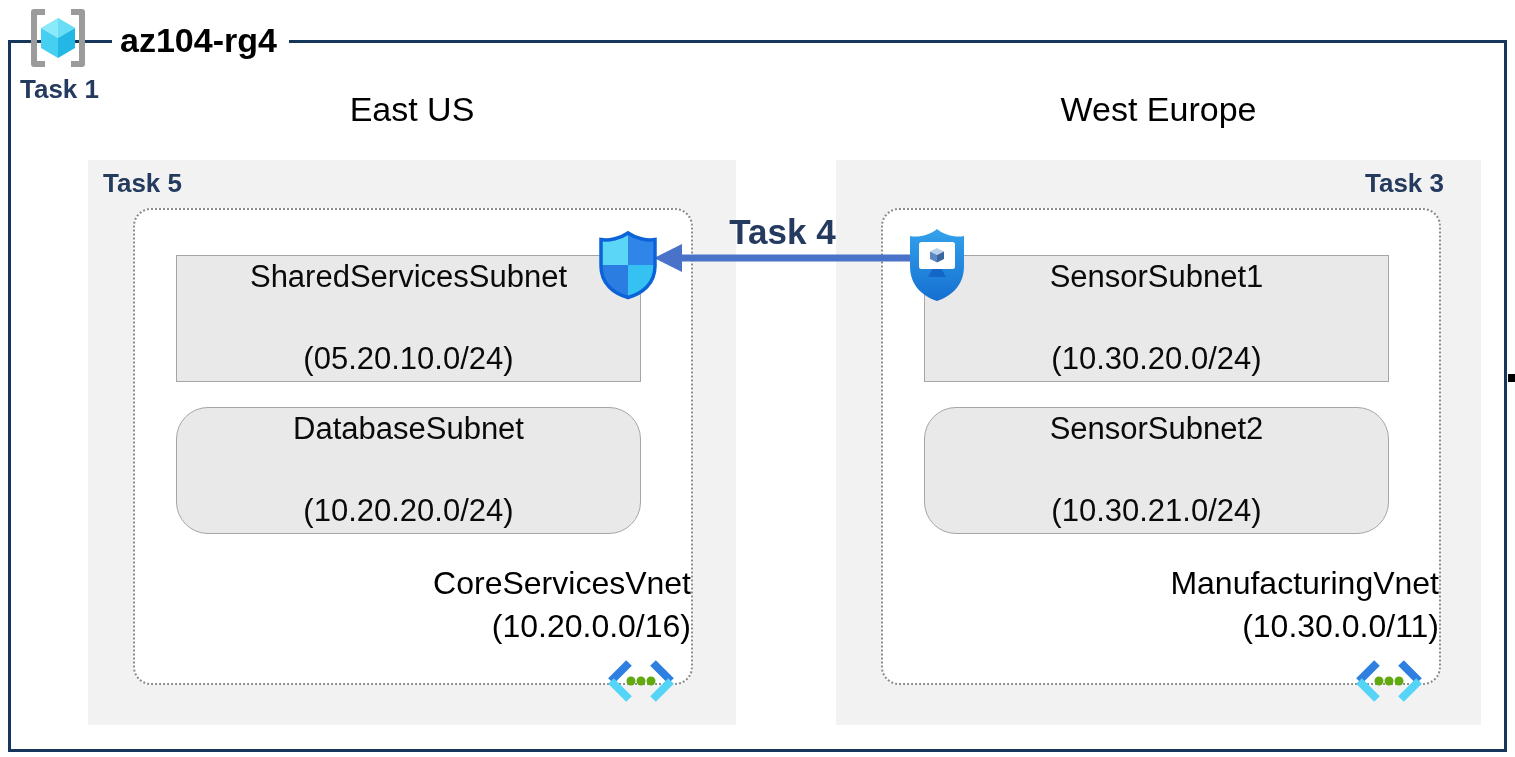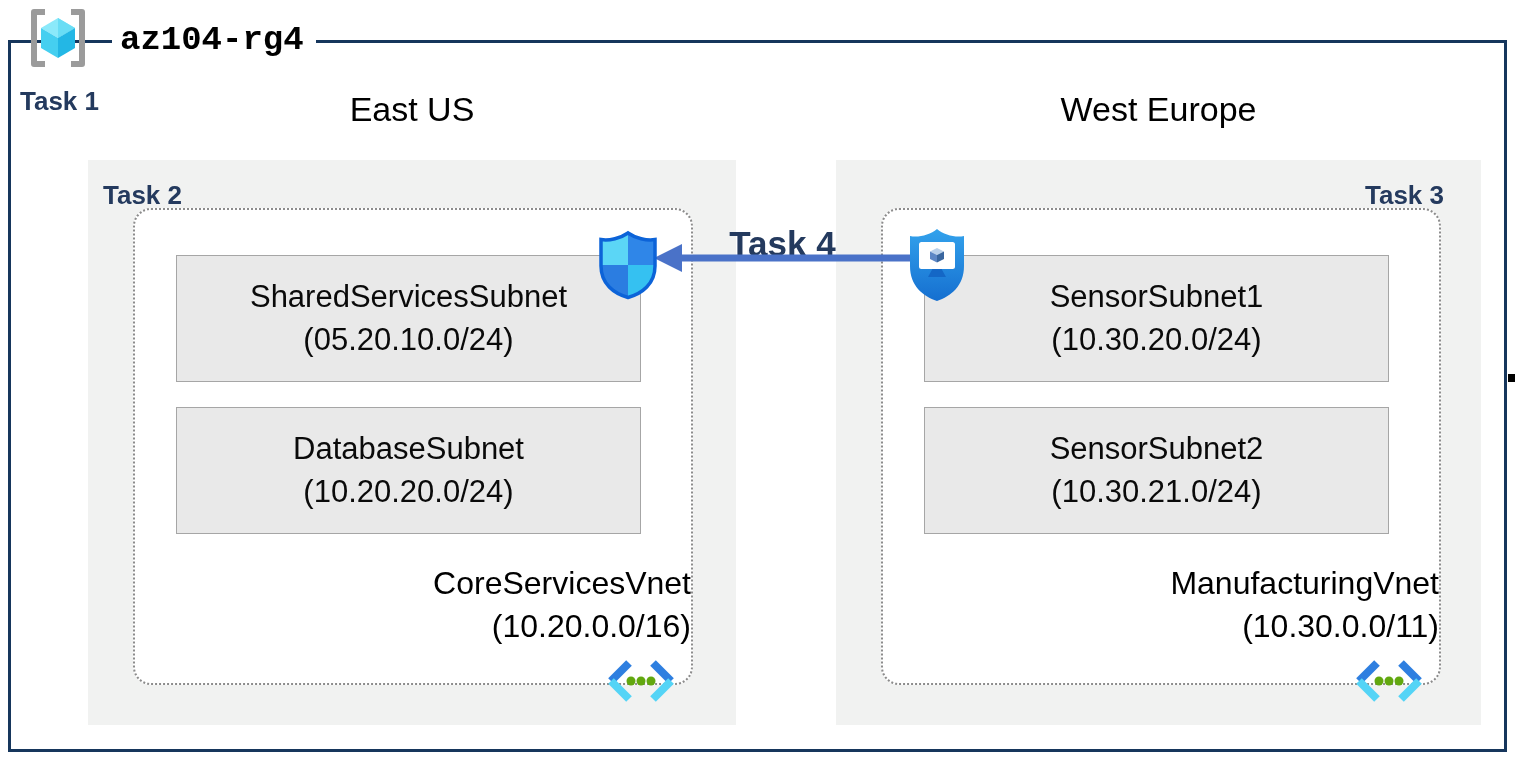--- a/index.html
+++ b/index.html
@@ -3,40 +3,40 @@
 <meta charset="utf-8">
 <style>
   html,body{margin:0;padding:0;background:#fff;}
   .canvas{position:relative;width:1515px;height:757px;background:#fff;overflow:hidden;
           font-family:"Liberation Sans","DejaVu Sans",sans-serif;}
 
   .frame{position:absolute;left:8px;top:40px;width:1493px;height:706px;border:3px solid #16365C;}
 
   .rg-icon{position:absolute;left:24px;top:4px;width:68px;height:68px;}
   .rg-title{position:absolute;left:112px;top:20px;background:#fff;padding:0 12px 0 8px;
-            font-size:34px;font-weight:700;color:#000;line-height:40px;font-family:Liberation Mono, monospace;}
-  .task-label{font-size:26px;font-weight:700;color:#243A5E;margin-top:12px;}
+            font-size:34px;font-weight:700;color:#000;line-height:40px;}
+  .task-label{font-size:26px;font-weight:700;color:#243A5E;}
   .task1{position:absolute;left:20px;top:74px;}
 
   .region{position:absolute;top:160px;height:565px;background:#F1F2F1;}
   .region.east{left:88px;width:648px;}
   .region.west{left:836px;width:645px;}
   .region-title{position:absolute;top:90px;font-size:34px;font-weight:300;color:#000;text-align:center;}
   .region-title.east{left:88px;width:648px;}
   .region-title.west{left:836px;width:645px;}
   .task2{position:absolute;left:15px;top:8px;}
   .task3{position:absolute;right:37px;top:8px;}
 
   .vnet-box{position:absolute;left:45px;top:48px;width:556px;height:473px;background:#fff;
             border:2px dotted #8C8C8C;border-radius:18px;}
   .subnet{position:absolute;left:41px;width:463px;height:125px;background:#E9E9E9;
-          border:1px solid #A6A6A6;display:flex;flex-direction:column;justify-content:center;
+          border:1px solid #A6A6A6;display:flex;flex-direction:column;justify-content:space-between;
           align-items:center;font-size:31px;color:#0a0a0a;line-height:1.38;text-align:center;}
   .subnet.s1{top:45px;}
-  .subnet.s2{top:197px;}
+  .subnet.s2{top:197px;border-radius:32px;}
   .vnet-label{position:absolute;left:0;right:0;top:352px;text-align:right;font-size:32px;
               line-height:1.34;color:#000;}
   .vnet-icon{position:absolute;right:12px;bottom:-24px;width:76px;height:52px;}
 
   .defender-icon{position:absolute;left:597px;top:230px;width:62px;height:70px;}
   .bastion-icon{position:absolute;left:906px;top:226px;width:62px;height:78px;}
   .arrow{position:absolute;left:652px;top:238px;width:260px;height:40px;}
   .task4{position:absolute;left:700px;top:212px;width:165px;text-align:center;font-size:35px;}
 
   .edge-mark{position:absolute;left:1508px;top:374px;width:7px;height:8px;background:#000;}
@@ -57,21 +57,21 @@
     <polygon points="51,24 34,34 34,54 51,44" fill="#23B7E5"></polygon>
   </svg>
 
   <div class="rg-title">az104-rg4</div>
   <div class="task-label task1">Task 1</div>
 
   <div class="region-title west">West Europe</div>
   <div class="region-title east">East US</div>
 
   <div class="region east">
-    <div class="task-label task2">Task 2</div>
+    <div class="task-label task2">Task 5</div>
     <div class="vnet-box">
       <div class="subnet s1">
         <span>SharedServicesSubnet</span>
         <span>(05.20.10.0/24)</span>
       </div>
       <div class="subnet s2">
         <span>DatabaseSubnet</span>
         <span>(10.20.20.0/24)</span>
       </div>
       <div class="vnet-label">

